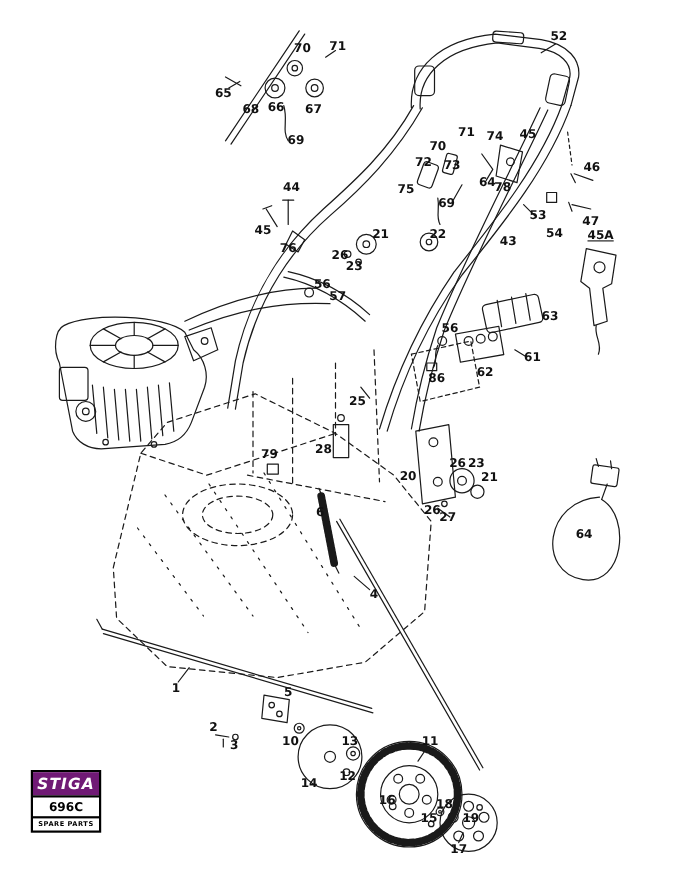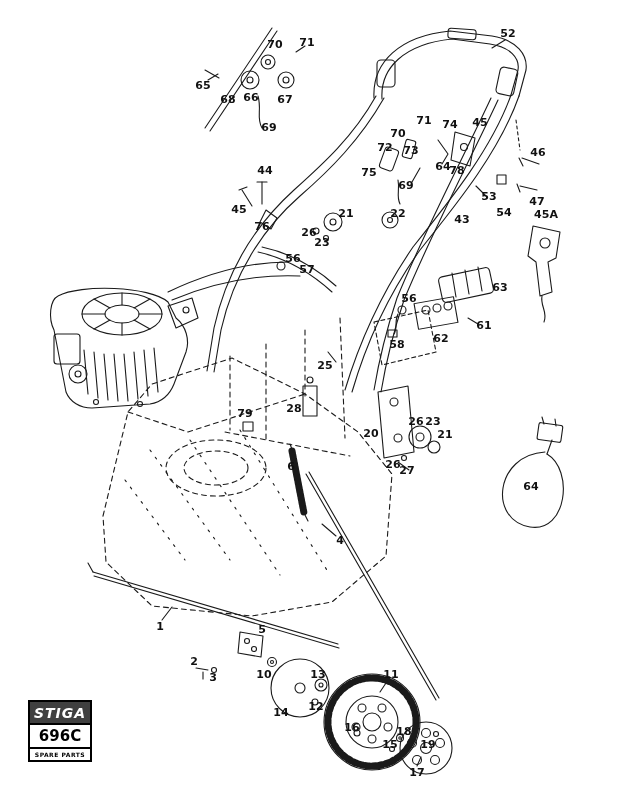--- a/index.html
+++ b/index.html
@@ -22,32 +22,32 @@
   }
   .logo-block{
     position:absolute;
     left:28px;top:700px;
     width:64px;
     border:2px solid #000;
     background:#fff;
     box-sizing:border-box;
   }
   .logo-brand{
-    background:#404040;
+    background:#701a75;
     color:#fff;
     font-style:italic;
     font-weight:bold;
     font-size:14px;
     letter-spacing:1px;
     text-align:center;
     padding:3px 0 2px 0;
   }
   .logo-model{
     font-weight:bold;
-    font-size:15px;
+    font-size:11px;
     text-align:center;
     padding:2px 0;
     border-top:2px solid #000;
     color:#000;
   }
   .logo-caption{
     font-size:6px;
     font-weight:bold;
     text-align:center;
     border-top:2px solid #000;
@@ -350,28 +350,28 @@
       <span class="part-label" style="left: 504px; top: 168px; margin-top: 44px;">54</span>
       <span class="part-label" style="left: 537px; top: 185px; margin-top: 16px;">47</span>
       <span class="part-label" style="left: 239px; top: 209px;">45</span>
       <span class="part-label" style="left: 489px; top: 196px;">53</span>
       <span class="part-label" style="left: 262px; top: 226px;">76</span>
       <span class="part-label" style="left: 346px; top: 213px;">21</span>
       <span class="part-label" style="left: 398px; top: 213px;">22</span>
       <span class="part-label" style="left: 309px; top: 232px;">26</span>
       <span class="part-label" style="left: 322px; top: 242px;">23</span>
       <span class="part-label" style="left: 462px; top: 219px;">43</span>
-      <span class="part-label" style="left: 546px; top: 214px;">45A</span>
+      <span class="part-label" style="left: 546px; top: 214px; text-decoration: underline;">45A</span>
       <span class="part-label" style="left: 293px; top: 258px;">56</span>
       <span class="part-label" style="left: 307px; top: 269px;">57</span>
       <span class="part-label" style="left: 500px; top: 287px;">63</span>
       <span class="part-label" style="left: 409px; top: 298px;">56</span>
       <span class="part-label" style="left: 484px; top: 325px;">61</span>
       <span class="part-label" style="left: 441px; top: 338px;">62</span>
-      <span class="part-label" style="left: 397px; top: 344px;">58</span>
+      <span class="part-label" style="left: 397px; top: 344px;">86</span>
       <span class="part-label" style="left: 325px; top: 365px;">25</span>
       <span class="part-label" style="left: 294px; top: 408px;">28</span>
       <span class="part-label" style="left: 245px; top: 413px;">79</span>
       <span class="part-label" style="left: 371px; top: 433px;">20</span>
       <span class="part-label" style="left: 416px; top: 421px;">26</span>
       <span class="part-label" style="left: 433px; top: 421px;">23</span>
       <span class="part-label" style="left: 445px; top: 434px;">21</span>
       <span class="part-label" style="left: 393px; top: 464px;">26</span>
       <span class="part-label" style="left: 407px; top: 470px;">27</span>
       <span class="part-label" style="left: 291px; top: 466px;">6</span>

